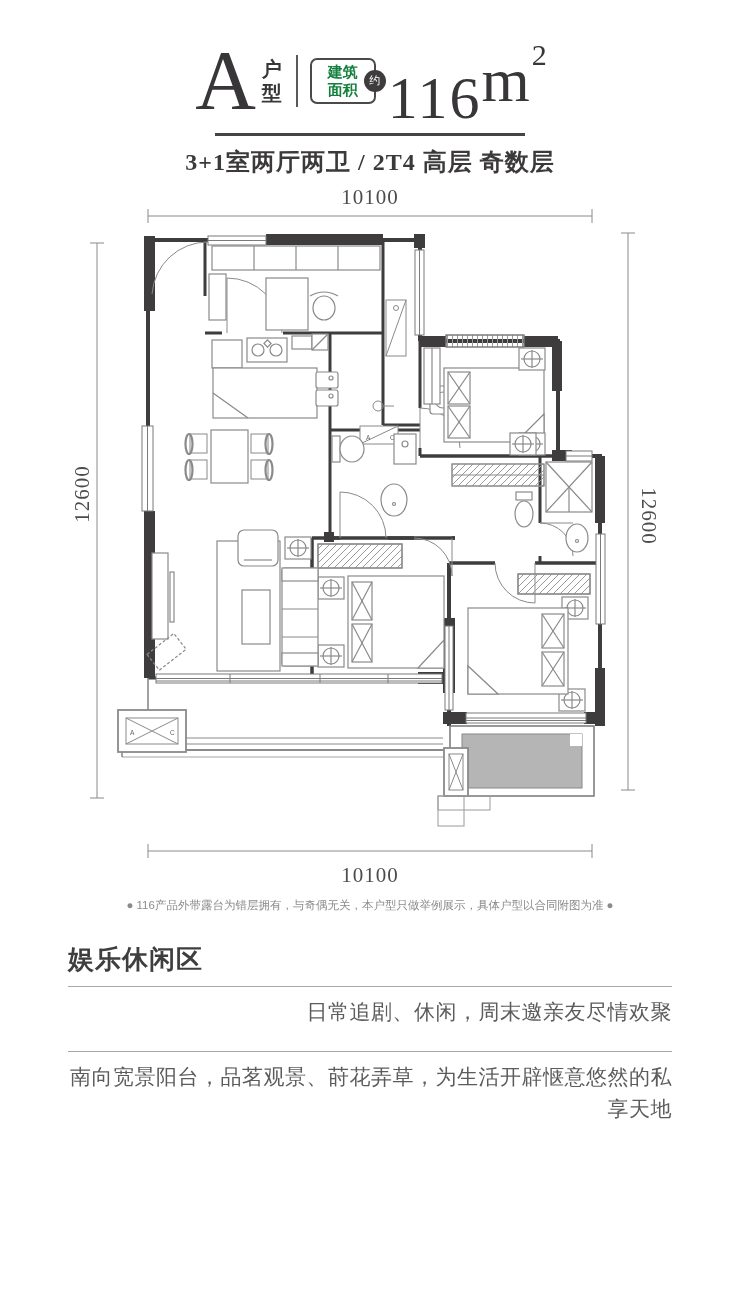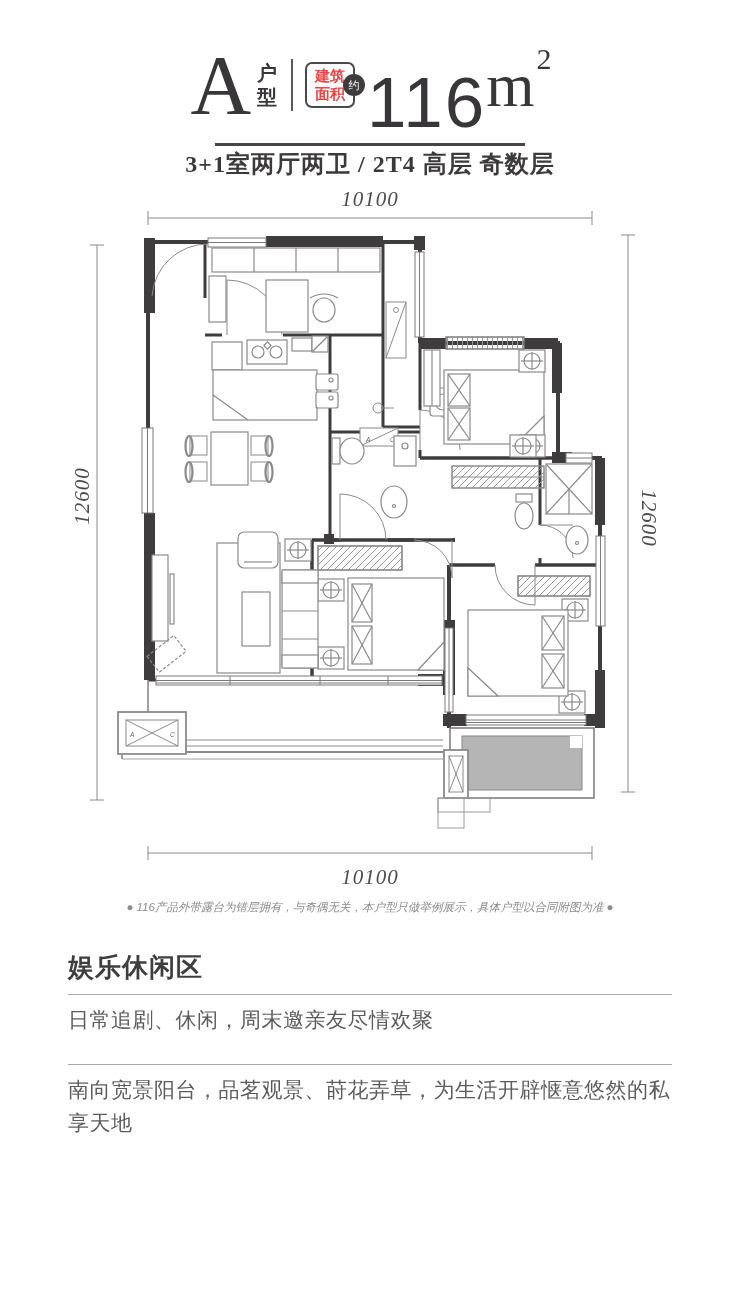--- a/index.html
+++ b/index.html
@@ -3,38 +3,38 @@
 <meta charset="utf-8">
 <style>
   html,body{margin:0;padding:0;background:#fff;}
   body{width:740px;height:1291px;overflow:hidden;font-family:"Liberation Sans","DejaVu Sans",sans-serif;color:#3e3e3e;}
   
   .header{padding-top:36px;text-align:center;}
   .hrow{display:flex;align-items:center;justify-content:center;}
   .unit-letter{font-family:"Liberation Serif","DejaVu Serif",serif;font-size:84px;line-height:.85;color:#39363a;font-weight:500;}
   .unit-type{display:flex;flex-direction:column;justify-content:center;margin-left:6px;font-family:"Liberation Serif","DejaVu Serif",serif;font-weight:700;font-size:20px;line-height:1.2;color:#39363a;}
   .vdiv{width:2px;height:52px;background:#5a5a5a;margin:0 12px 0 14px;}
-  .area-box{border:2px solid #4a4a4a;border-radius:7px;padding:3px 8px;font-family:"Liberation Serif","DejaVu Serif",serif;font-weight:700;font-size:15px;line-height:1.2;color:#ef4444;position:relative;}
+  .area-box{border:2px solid #4a4a4a;border-radius:7px;padding:3px 16px;font-family:"Liberation Serif","DejaVu Serif",serif;font-weight:700;font-size:15px;line-height:1.2;color:#15803d;position:relative;}
   .approx-badge{width:22px;height:22px;border-radius:50%;background:#3f3c3d;color:#fff;font-size:11px;display:flex;align-items:center;justify-content:center;margin-left:-12px;position:relative;z-index:2;}
-  .area-value{font-family:Liberation Sans, sans-serif;font-size:71px;line-height:.9;color:#39363a;letter-spacing:2px;margin-left:2px;margin-top:35px;}
+  .area-value{font-family:Liberation Serif, serif;font-size:60px;line-height:.9;color:#39363a;letter-spacing:2px;margin-left:2px;margin-top:35px;}
   .area-unit{font-family:"Liberation Serif","DejaVu Serif",serif;font-size:62px;line-height:.9;color:#39363a;}
   .area-sup{font-family:"Liberation Serif","DejaVu Serif",serif;font-size:30px;color:#39363a;position:relative;top:-26px;left:2px;}
   .hline{width:310px;height:3px;background:#474447;margin:8px auto 0;}
-  .subtitle{margin-top:2px;font-family:"Liberation Serif","DejaVu Serif",serif;font-weight:700;font-size:24px;color:#3c393a;letter-spacing:1px;}
+  .subtitle{margin-top:10px;font-family:"Liberation Serif","DejaVu Serif",serif;font-weight:700;font-size:24px;color:#3c393a;letter-spacing:1px;}
   
-  .plan-wrap{width:698px;height:742px;font-style:italic;}
+  .plan-wrap{width:698px;height:742px;}
   svg text.dim{font-family:"Liberation Serif","DejaVu Serif",serif;font-size:21px;fill:#4c4c4c;letter-spacing:1px;}
   svg text.note{font-family:"Liberation Sans","DejaVu Sans",sans-serif;font-size:11.5px;fill:#8b8b8b;}
   svg text.acl{font-family:"Liberation Sans",sans-serif;font-size:6.5px;fill:#666;}
   
   .sections{width:604px;margin:4px auto 0;}
-  .section{margin-top:28px;}
+  .section{margin-top:22px;}
   .section h2{margin:0;font-size:26px;font-weight:700;color:#3e3e3e;letter-spacing:1px;}
   .sec-line{height:1px;background:#a8a8a8;margin-top:9px;}
-  .section p{margin:9px 0 0;font-size:21px;color:#5c5c5c;line-height:1.55;letter-spacing:.5px;}
+  .section p{margin:9px 0 0;font-size:21px;color:#5c5c5c;line-height:1.55;letter-spacing:.5px;text-align:right;}
 </style>
 </head>
 <body>
 
 <div class="header">
   <div class="hrow">
     <span class="unit-letter">A</span>
     <span class="unit-type">
       <span>户</span>
       <span>型</span>

